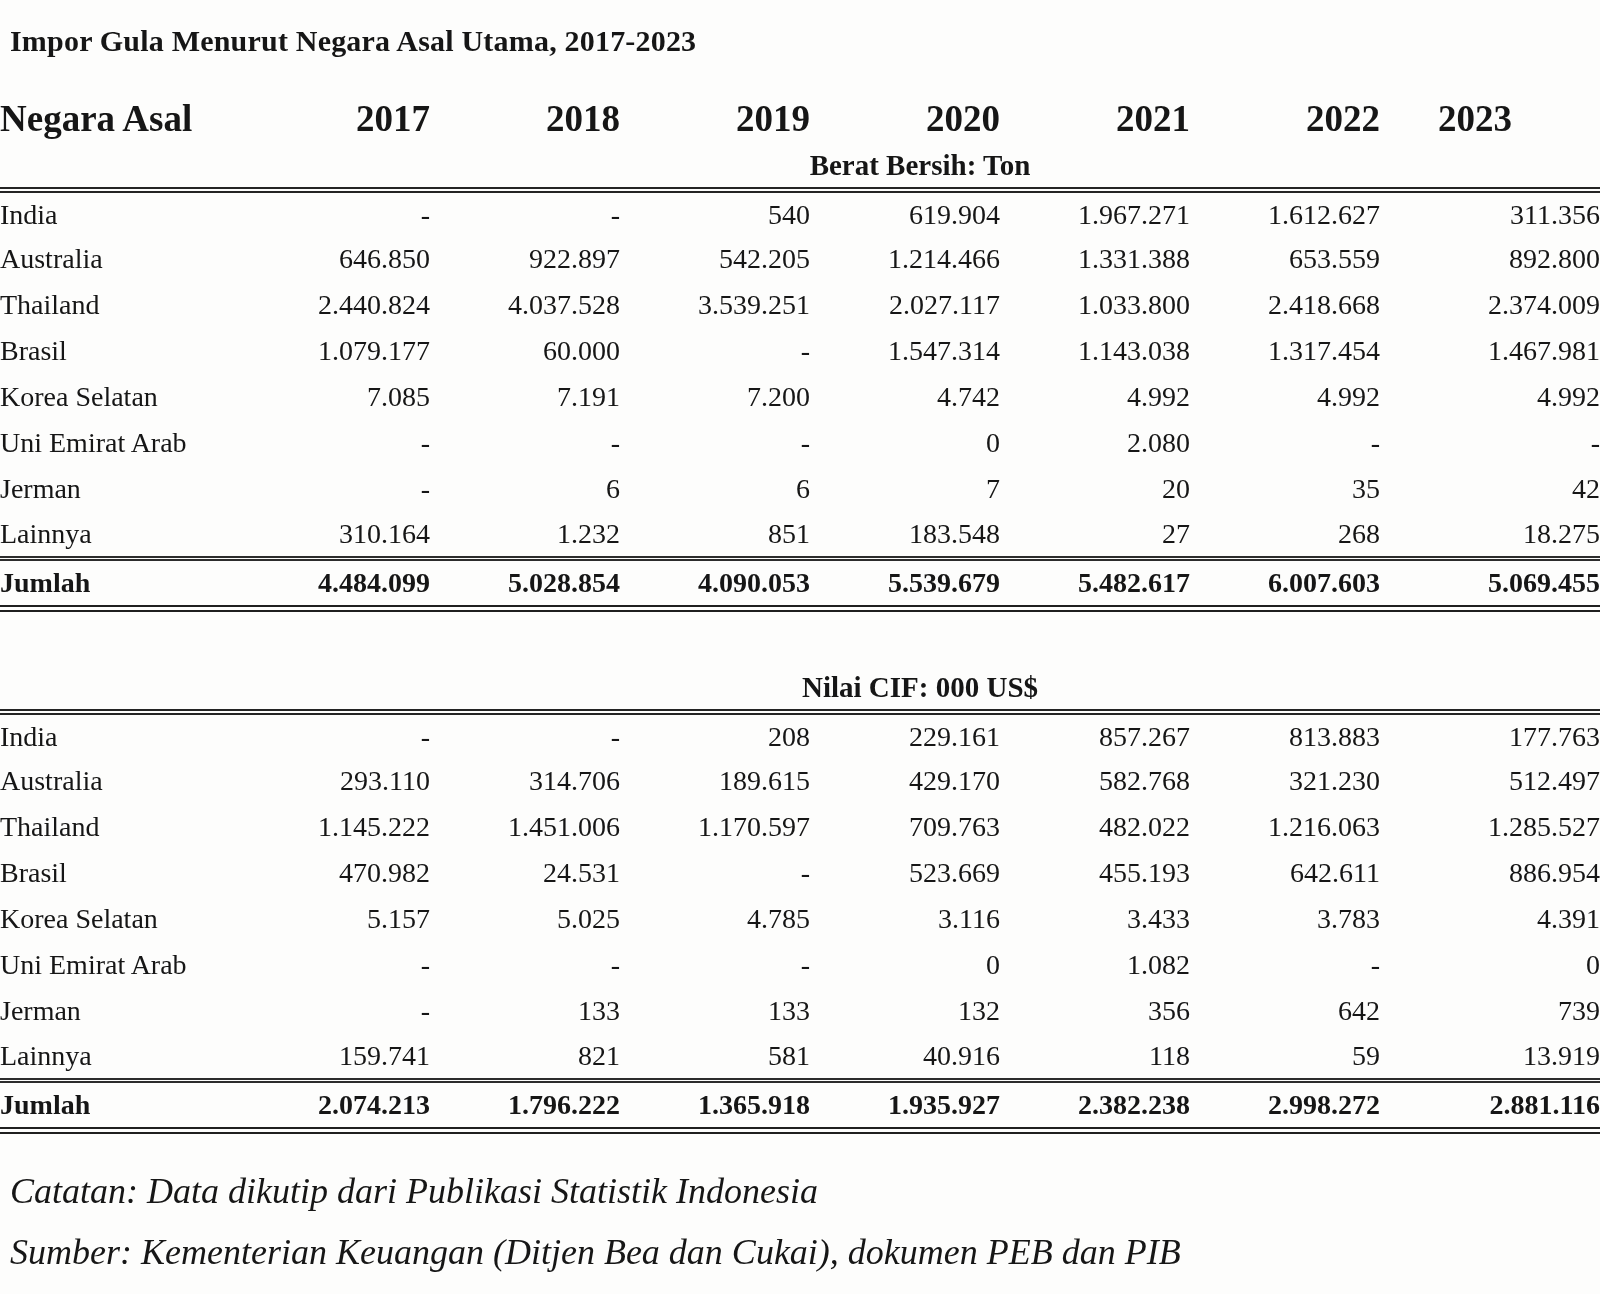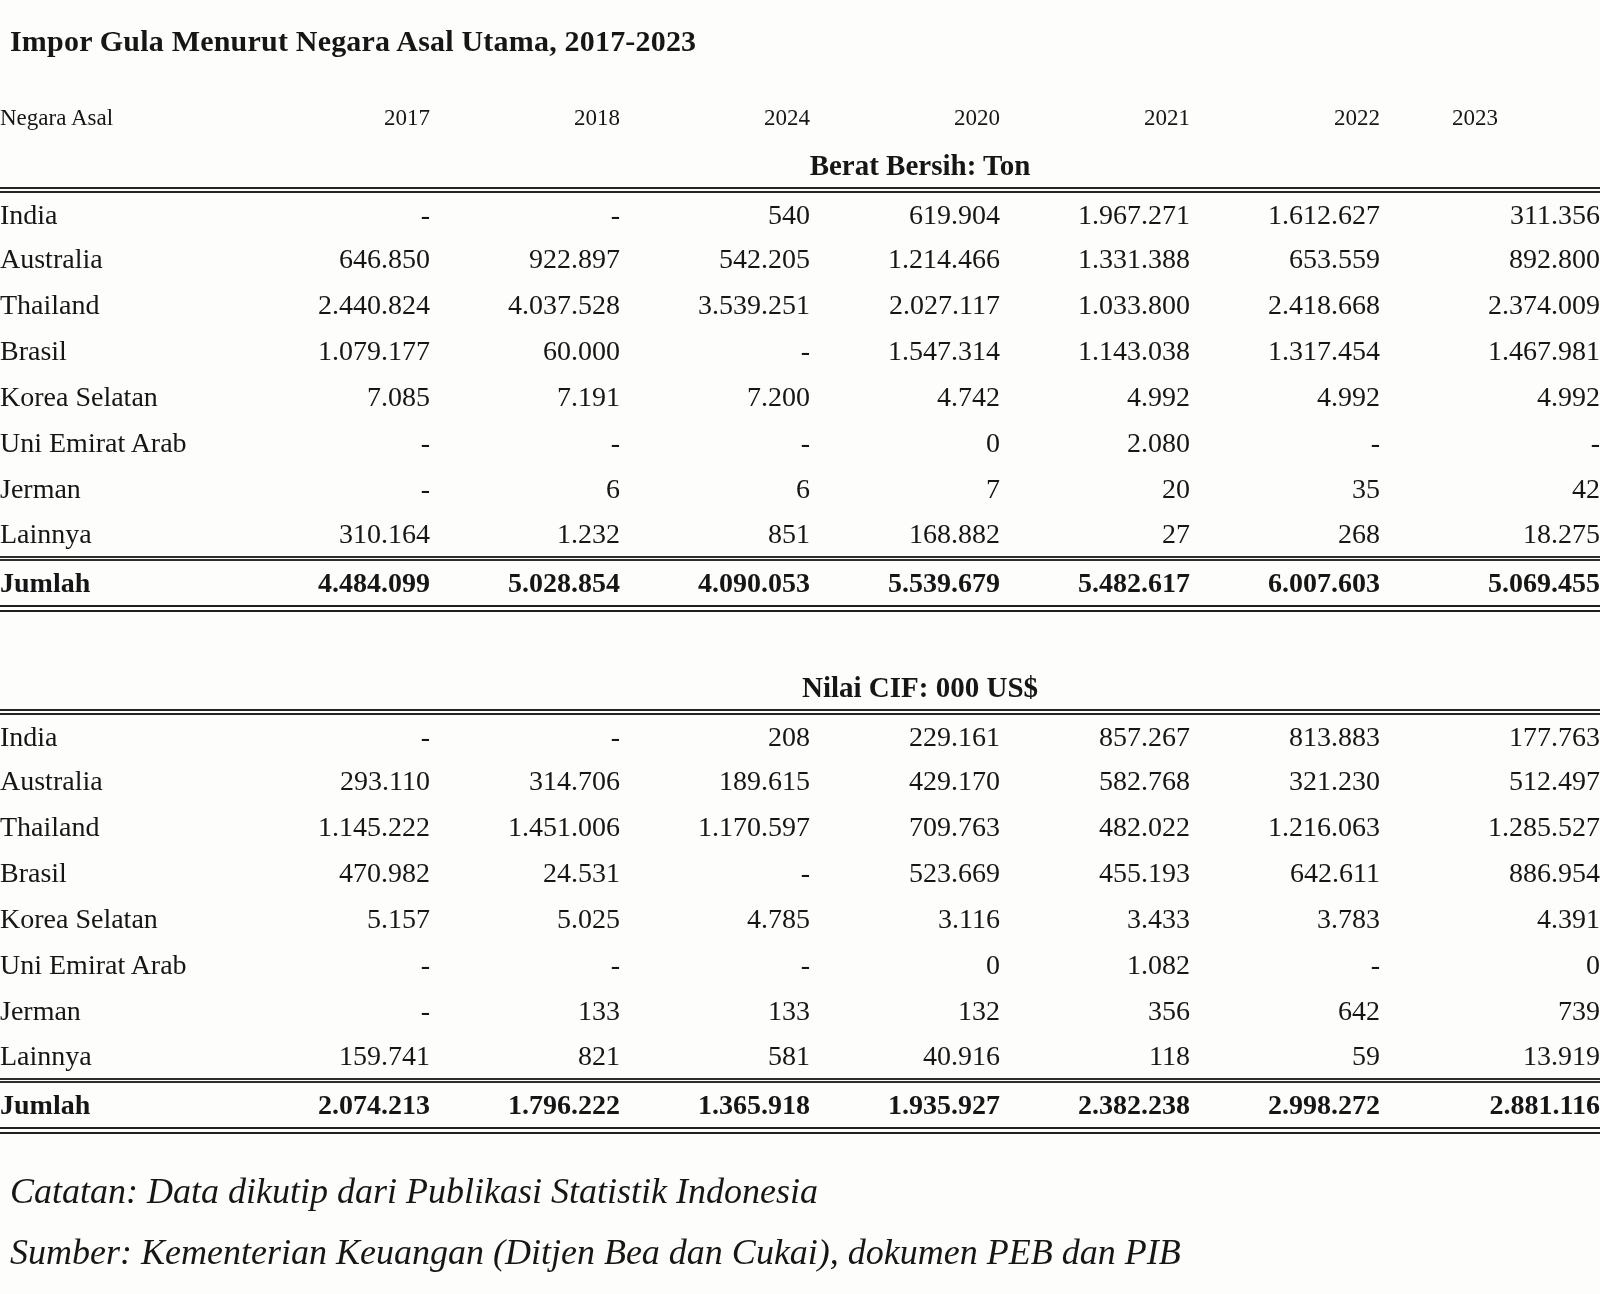--- a/index.html
+++ b/index.html
@@ -30,22 +30,22 @@
     table-layout: fixed;
     margin-top: 34px;
     font-size: 28px;
   }
   col.col-country { width: 240px; }
   col.col-year    { width: 190px; }
   col.col-year-last { width: 220px; }
 
   tr.header-row { height: 52px; }
   tr.header-row th {
-    font-weight: normal;
-    font-size: 23px;
+    font-weight: bold;
+    font-size: 37px;
     padding: 0;
     vertical-align: middle;
   }
   th.country-header { text-align: left; padding-left: 8px; }
   th.year-header { text-align: right; }
   th.year-header:last-child { text-align: center; padding-right: 30px; }
 
   tr.section-header-row { height: 46px; }
   tr.section-header-row td {
     border-bottom: 6px double #242424;
@@ -104,21 +104,21 @@
       <col class="col-year">
         <col class="col-year">
         <col class="col-year">
       <col class="col-year-last">
     </colgroup>
     <tbody>
         <tr class="header-row">
           <th class="country-header">Negara Asal</th>
           <th class="year-header">2017</th>
           <th class="year-header">2018</th>
-          <th class="year-header">2024</th>
+          <th class="year-header">2019</th>
           <th class="year-header">2020</th>
           <th class="year-header">2021</th>
           <th class="year-header">2022</th>
           <th class="year-header">2023</th>
         </tr>
         <tr class="section-header-row">
           <td></td>
           <td class="section-label" colspan="7">Berat Bersih: Ton</td>
         </tr>
         <tr class="data-row">
@@ -189,21 +189,21 @@
           <td class="num-cell">7</td>
           <td class="num-cell">20</td>
           <td class="num-cell">35</td>
           <td class="num-cell">42</td>
         </tr>
         <tr class="data-row pre-total-row">
           <td class="country-cell">Lainnya</td>
           <td class="num-cell">310.164</td>
           <td class="num-cell">1.232</td>
           <td class="num-cell">851</td>
-          <td class="num-cell">168.882</td>
+          <td class="num-cell">183.548</td>
           <td class="num-cell">27</td>
           <td class="num-cell">268</td>
           <td class="num-cell">18.275</td>
         </tr>
         <tr class="total-row">
           <td class="country-cell">Jumlah</td>
           <td class="num-cell">4.484.099</td>
           <td class="num-cell">5.028.854</td>
           <td class="num-cell">4.090.053</td>
           <td class="num-cell">5.539.679</td>

